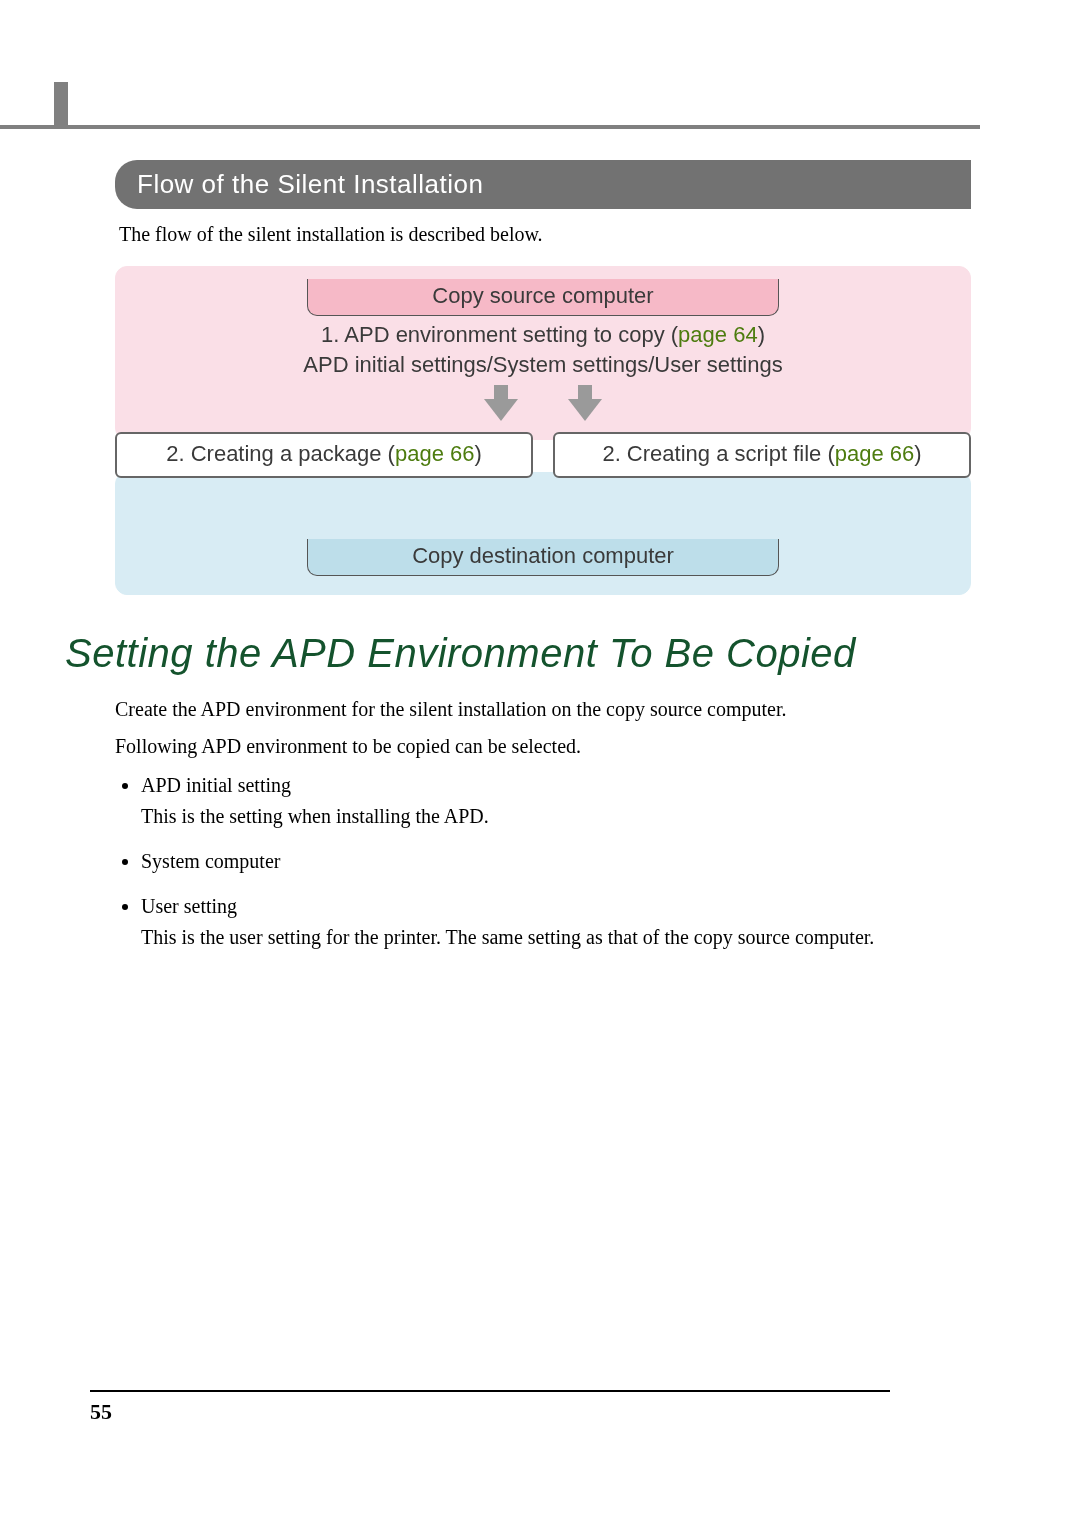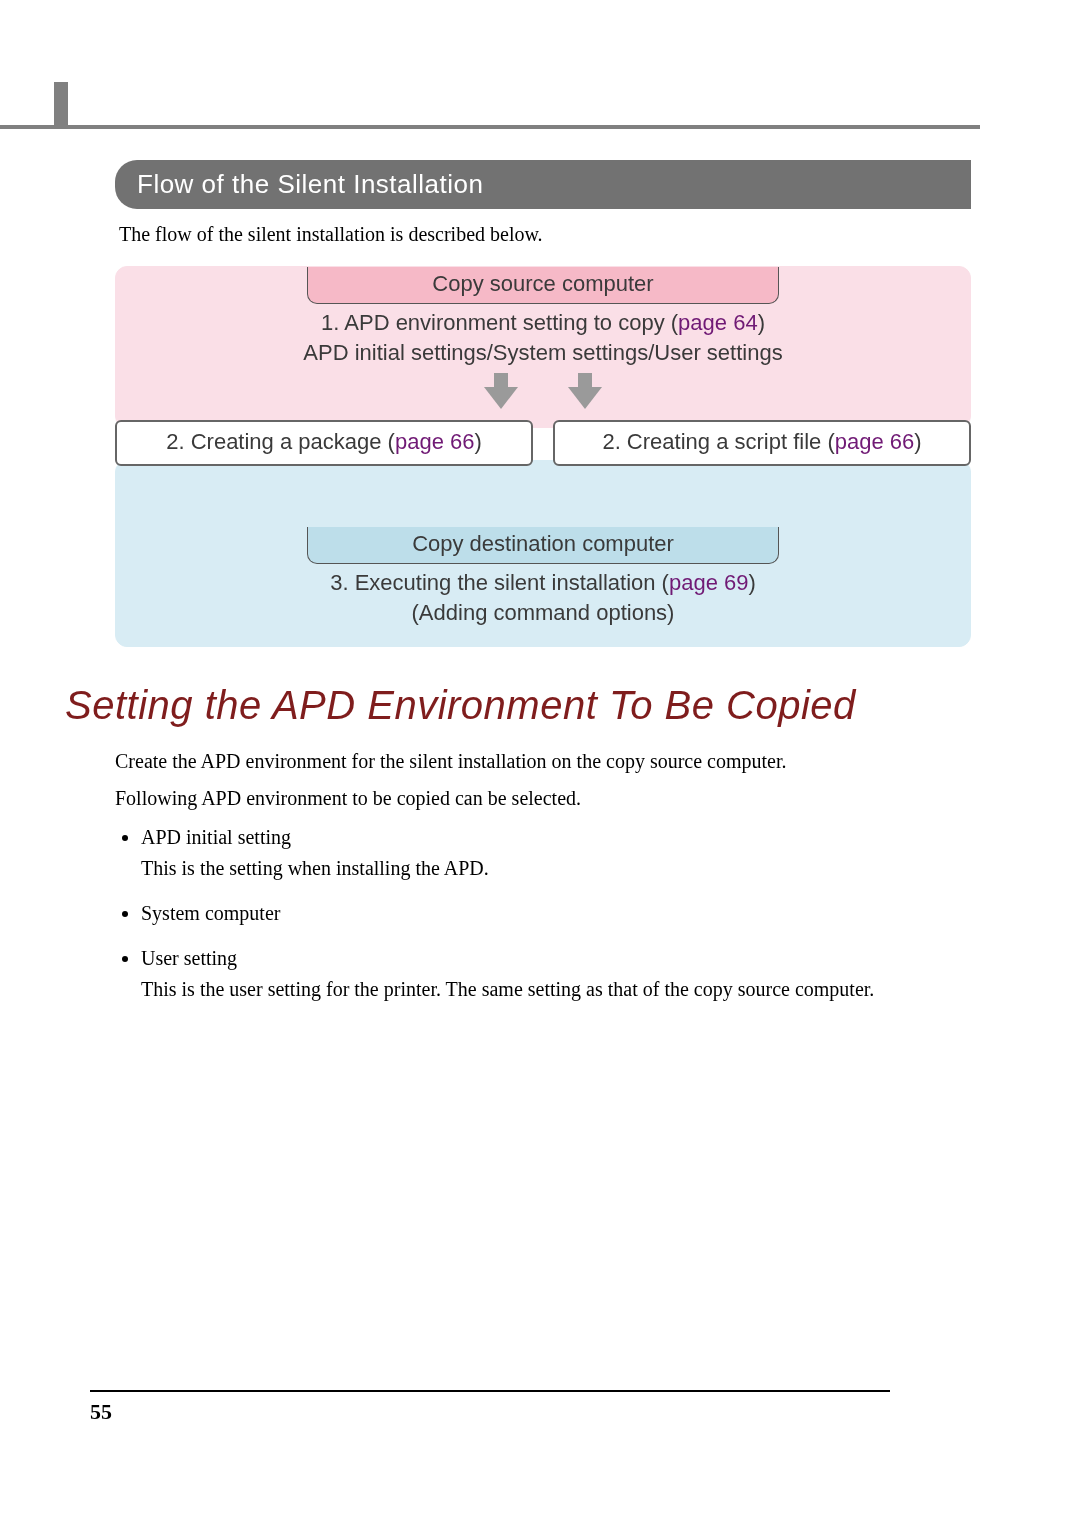--- a/index.html
+++ b/index.html
@@ -59,21 +59,21 @@
   
   .diagram {
     margin-top: 20px;
     font-family: "Century Gothic", "Arial", sans-serif;
     font-size: 22px;
     color: #3a3a3a;
     position: relative;
   }
   .zone {
     border-radius: 12px;
-    padding: 0 0 18px 0;
+    padding: 12px 0 18px 0;
     position: relative;
   }
   .zone-pink {
     background: #fadfe7;
     border: 1px solid #fadfe7;
   }
   .zone-blue {
     background: #d8ecf4;
     border: 1px solid #d8ecf4;
     margin-top: 6px;
@@ -88,21 +88,21 @@
     padding: 4px 0 6px 0;
     font-size: 22px;
   }
   .zone-title.pink { background: #f6b9c7; }
   .zone-title.blue { background: #bddeea; }
   .zone-body {
     margin-top: 4px;
     text-align: center;
     line-height: 1.35;
   }
-  .link { color: #701a75; }
+  .link { color: #4d7c0f; }
   .paren { color: #3a3a3a; }
   .arrows-row {
     display: flex;
     justify-content: center;
     gap: 50px;
     margin-top: 6px;
   }
   .arrow-down {
     width: 34px;
     height: 36px;
@@ -150,21 +150,21 @@
     align-items: center;
     gap: 12px;
   }
 
   
   .h2italic {
     font-family: "Century Gothic", "Arial", sans-serif;
     font-style: italic;
     font-weight: 400;
     font-size: 40px;
-    color: #7f1d1d;
+    color: #14532d;
     margin: 36px 0 0 -50px;
     letter-spacing: 0.5px;
   }
   .body {
     font-family: "Book Antiqua", Palatino, "Times New Roman", serif;
     font-size: 20px;
     line-height: 1.55;
     margin-top: 18px;
   }
   .body p { margin: 0 0 6px 0; }
@@ -254,24 +254,20 @@
             <rect x="12" y="4" width="24" height="10" rx="2" fill="#eaeaea" stroke="#999"></rect>
             <rect x="14" y="26" width="20" height="10" fill="#fff" stroke="#999"></rect>
             <rect x="20" y="0" width="30" height="14" rx="4" fill="#0b3fa0"></rect>
             <text x="35" y="10" text-anchor="middle" fill="#fff" font-size="8" font-family="Arial" font-weight="bold">APD</text>
           </svg>
         </div>
       </div>
 
       <div class="zone zone-blue" style="margin-top:-70px; padding-top:66px;">
         <div class="zone-title blue">Copy destination computer</div>
-        <div class="zone-body">
-          <span>3. Executing the silent installation (</span><span class="link">page 69</span><span class="paren">)</span><br>
-          <span>(Adding command options)</span>
-        </div>
       </div>
 
     </div>
 
     <div class="h2italic">Setting the APD Environment To Be Copied</div>
 
     <div class="body">
       <p>Create the APD environment for the silent installation on the copy source computer.</p>
       <p>Following APD environment to be copied can be selected.</p>
       <ul class="body-list">

